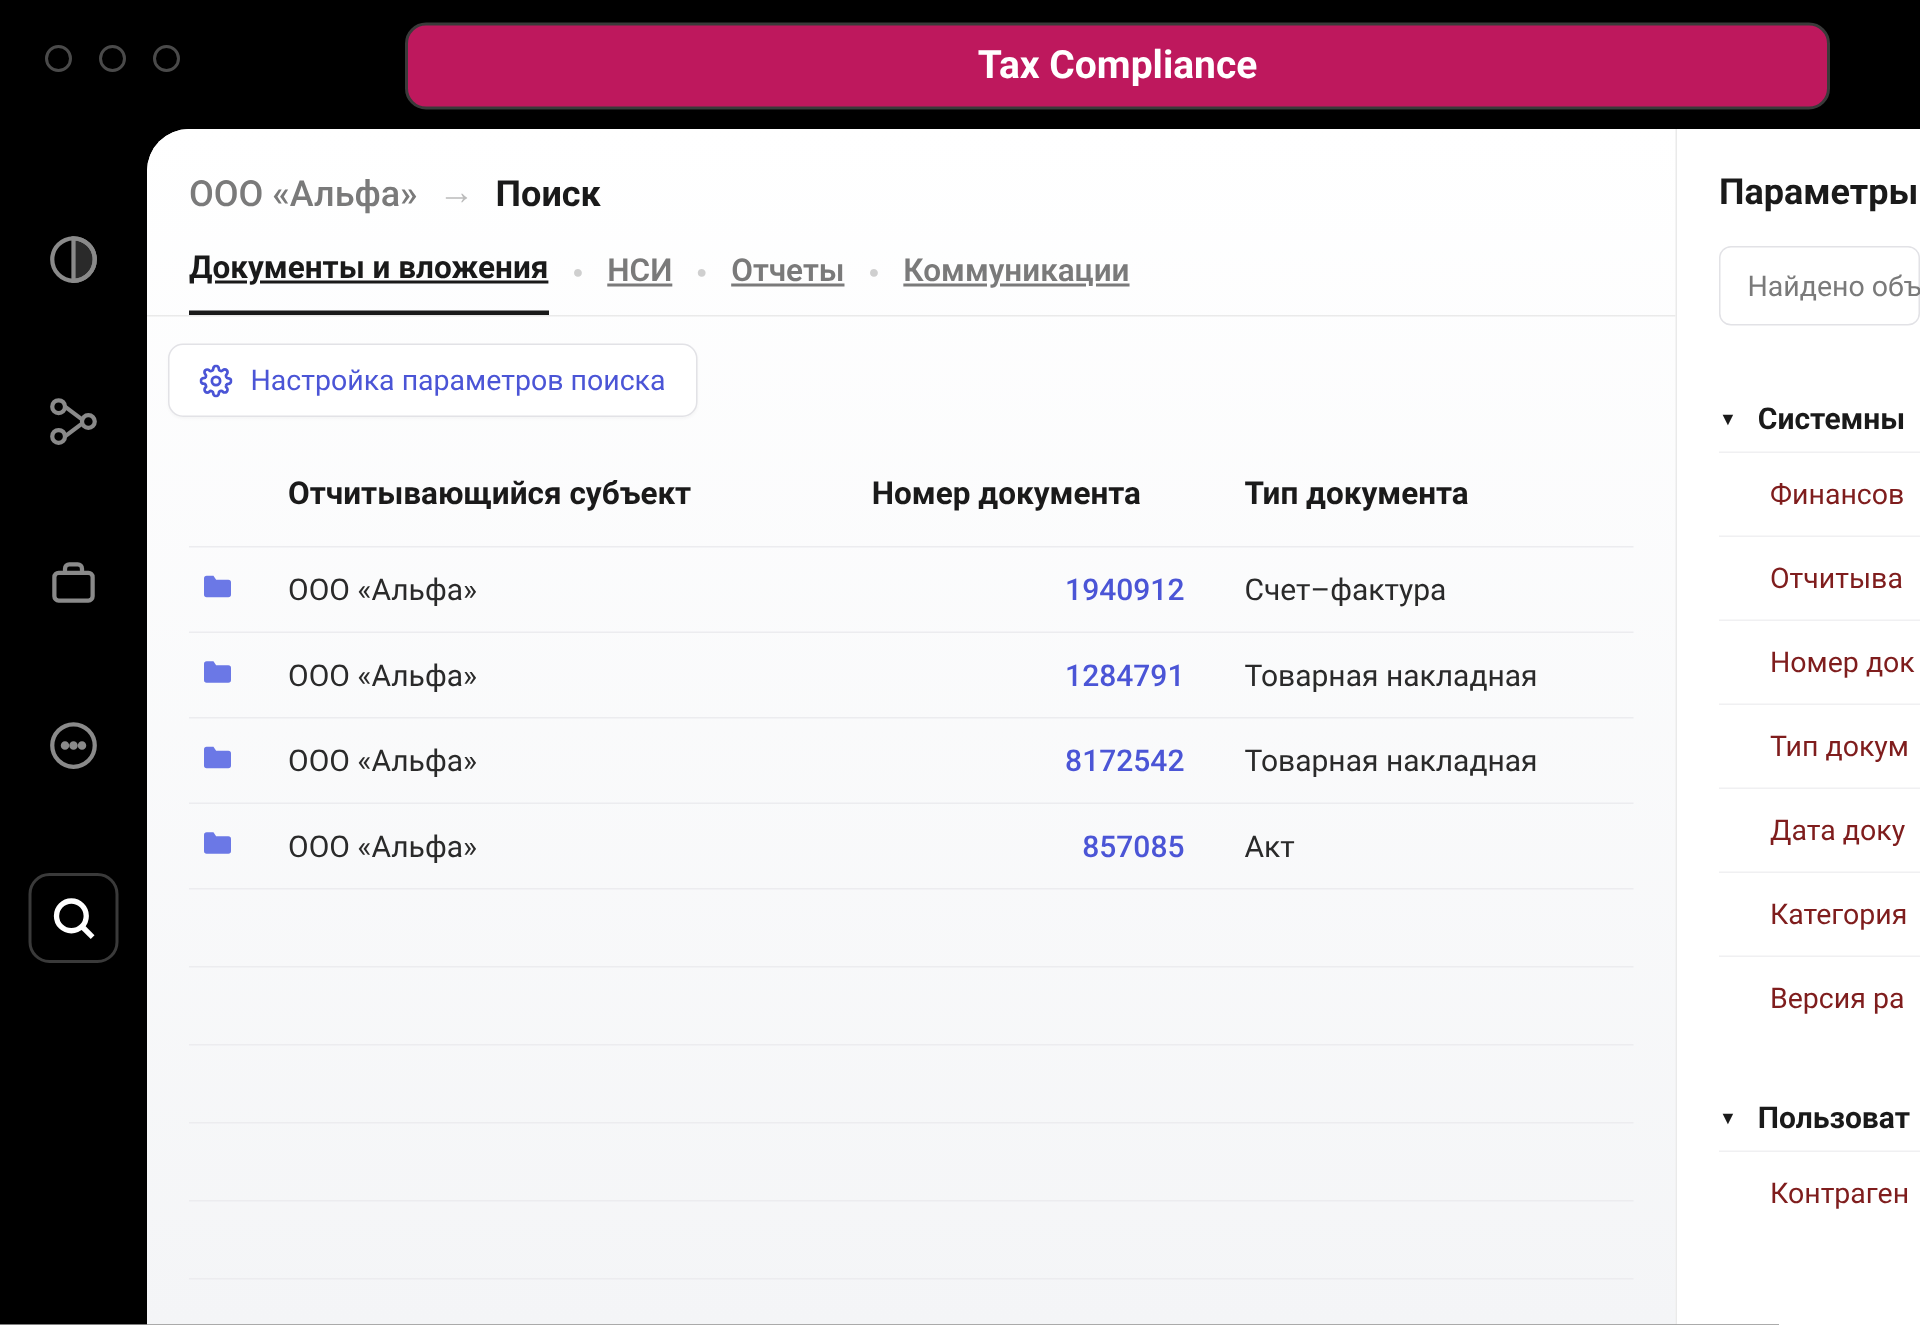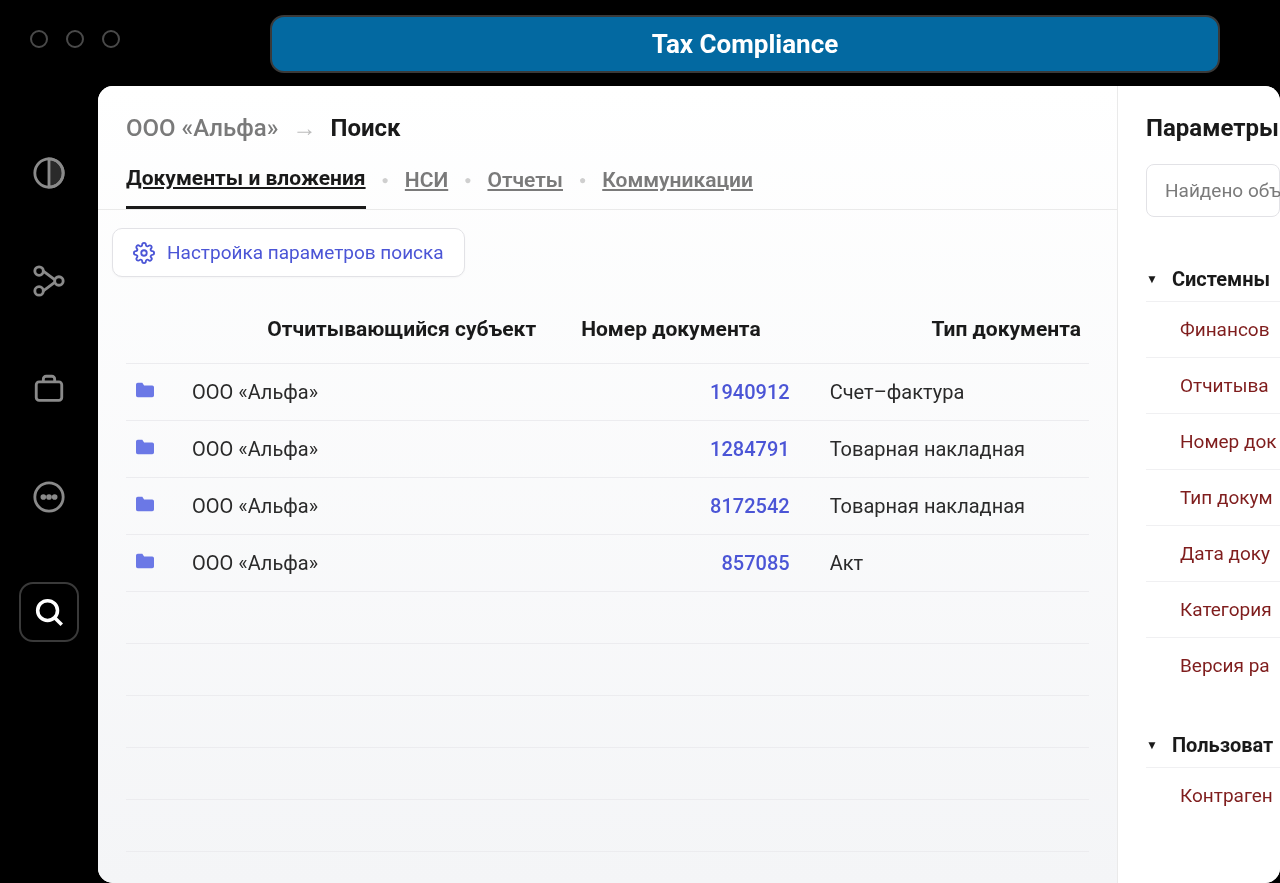--- a/index.html
+++ b/index.html
@@ -39,21 +39,21 @@
     right: 60px;
     height: 58px;
     border: 2px solid #3a3a3a;
     border-radius: 14px;
     display: flex;
     align-items: center;
     justify-content: center;
     color: #fff;
     font-size: 26px;
     font-weight: 700;
-    background: #0369a1;
+    background: #be185d;
   }
 
   .sidebar {
     position: absolute;
     top: 150px;
     left: 0;
     width: 98px;
     display: flex;
     flex-direction: column;
     align-items: center;
@@ -80,21 +80,20 @@
   .workspace {
     position: absolute;
     top: 86px;
     left: 98px;
     right: 0;
     bottom: 0;
     background: #fff;
     border-top-left-radius: 28px;
     display: flex;
     overflow: hidden;
-    border-radius: 15px;
   }
 
   .main {
     flex: 0 0 1020px;
     border-right: 1px solid #eaeaea;
     background: linear-gradient(#ffffff 0%, #f4f5f7 100%);
     display: flex;
     flex-direction: column;
   }
 
@@ -155,21 +154,21 @@
   .settings-btn svg { width: 22px; height: 22px; }
 
   .table-wrap {
     padding: 0 28px;
   }
   table {
     width: 100%;
     border-collapse: collapse;
   }
   th {
-    text-align: right;
+    text-align: left;
     font-size: 21px;
     font-weight: 700;
     color: #1a1a1a;
     padding: 22px 8px 22px 8px;
   }
   th:first-child { width: 58px; }
   th.col-num { text-align: center; padding-right: 32px; }
   td {
     font-size: 20px;
     padding: 16px 8px;

